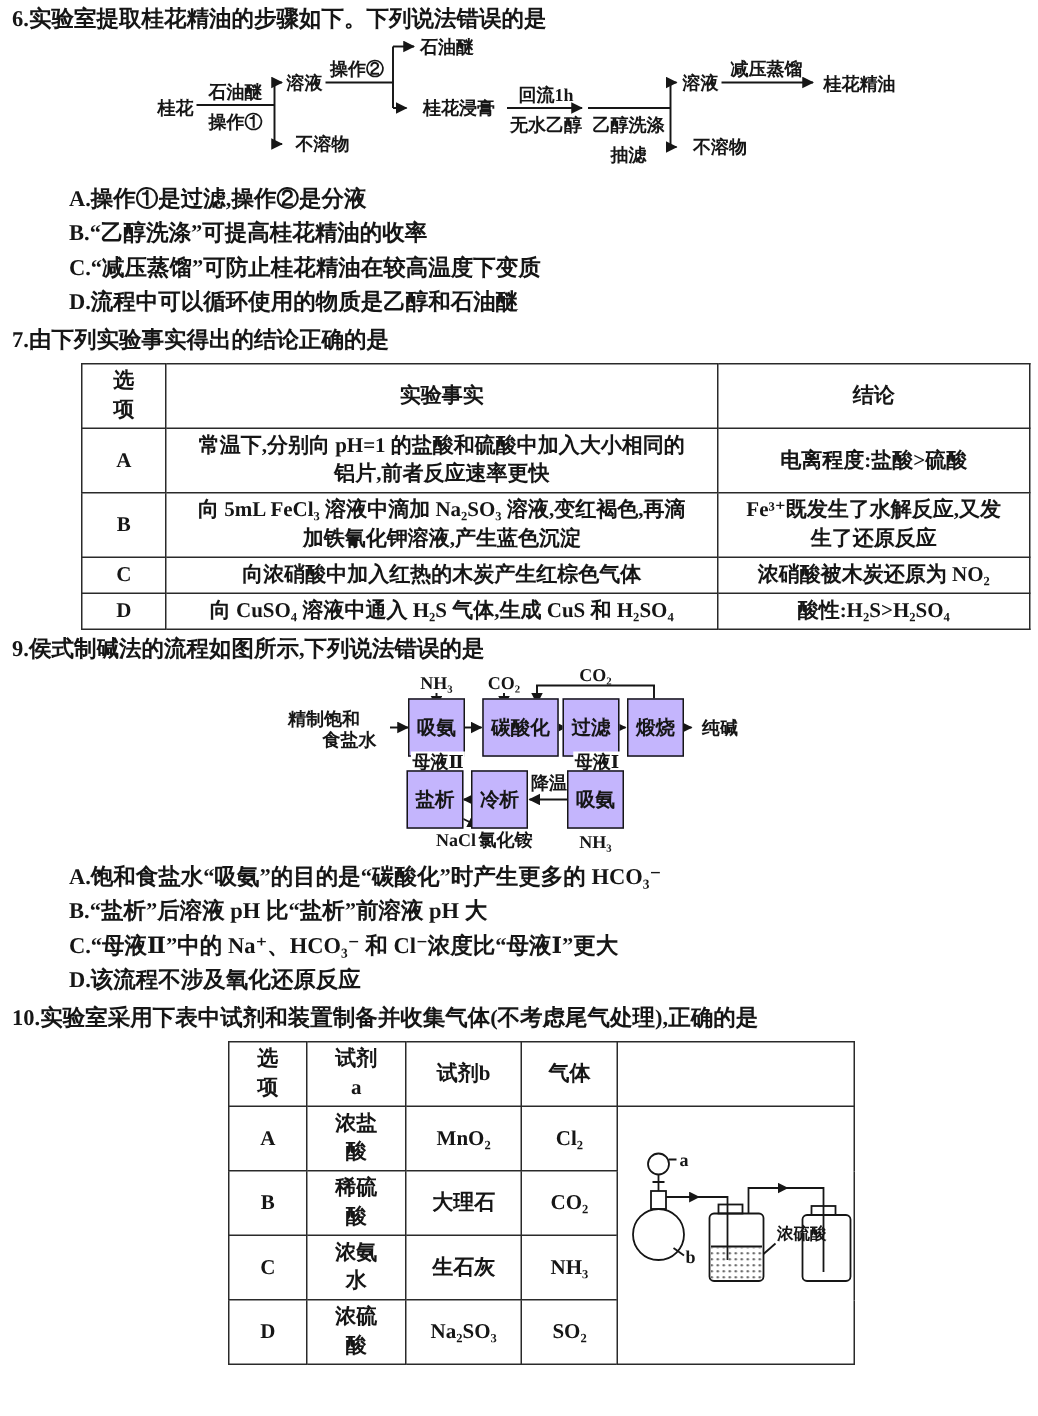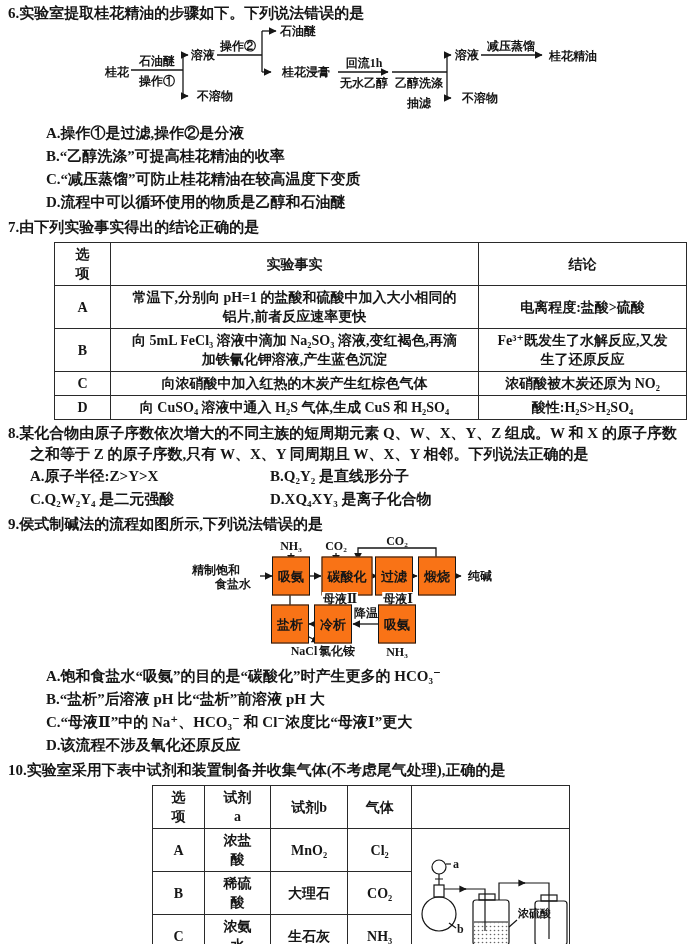--- a/index.html
+++ b/index.html
@@ -12,21 +12,21 @@
   .stem{margin:0;padding:3px 6px 0 30px;text-indent:-22px;line-height:21px;}
   .opt{margin:0;padding:0 0 0 46px;line-height:23px;white-space:nowrap;}
   
   .flow{position:relative;width:692px;}
   .flow svg{position:absolute;left:0;top:0;}
   .fl{position:absolute;transform:translate(-50%,-50%);white-space:nowrap;
       font-size:12px;line-height:14px;}
   .fl.onln{background:#fff;padding:0 1px;}
   .fbox{position:absolute;transform:translate(-50%,-50%);white-space:nowrap;
       font-size:13px;line-height:15px;border:1.4px solid #161616;
-      padding:11px 5px;background:#f97316;}
+      padding:11px 5px;background:#c4b5fd;}
   
   table{border-collapse:collapse;font-size:14px;}
   th,td{border:1.2px solid #2a2a2a;text-align:center;vertical-align:middle;
       padding:2px 16px;line-height:19px;font-weight:700;}
   #q7-table{margin:4px 0 0 54px;width:633px;}
   #q7-table .c-opt{width:56px;}
   #q7-table .c-fact{width:368px;}
   #q10-table{margin:4px 0 0 152px;}
   #q10-table td,#q10-table th{height:30px;}
   #q10-table .c-s{width:52px;}
@@ -121,29 +121,20 @@
         </tr>
         <tr>
           <td>D</td>
           <td>向 CuSO₄ 溶液中通入 H₂S 气体,生成 CuS 和 H₂SO₄</td>
           <td>酸性:H₂S&gt;H₂SO₄</td>
         </tr>
       </tbody>
     </table>
   </section>
 
-  <section>
-    <p class="stem" style="white-space:normal;">8.某化合物由原子序数依次增大的不同主族的短周期元素 Q、W、X、Y、Z 组成。W 和 X 的原子序数之和等于 Z 的原子序数,只有 W、X、Y 同周期且 W、X、Y 相邻。下列说法正确的是</p>
-    <div class="optgrid">
-      <span>A.原子半径:Z&gt;Y&gt;X</span>
-      <span>B.Q₂Y₂ 是直线形分子</span>
-      <span>C.Q₂W₂Y₄ 是二元强酸</span>
-      <span>D.XQ₄XY₃ 是离子化合物</span>
-    </div>
-  </section>
 
   <section>
     <p class="stem">9.侯式制碱法的流程如图所示,下列说法错误的是</p>
 
     <div class="flow" style="height:130px;">
       <svg width="692" height="130">
         <defs>
           <marker id="a9" markerWidth="7" markerHeight="7" refX="5.5" refY="3" orient="auto">
             <path d="M0,0L6,3L0,6Z" fill="#161616"></path>
           </marker>
@@ -169,21 +160,21 @@
       <span class="fl" style="left:216px;top:35px;text-align:right;">精制饱和</span>
       <span class="fl" style="left:233px;top:49px;">食盐水</span>
       <span class="fl" style="left:291px;top:11px;">NH₃</span>
       <span class="fl" style="left:336px;top:11px;">CO₂</span>
       <span class="fl" style="left:397px;top:6px;">CO₂</span>
       <span class="fbox" style="left:291px;top:41px;">吸氨</span>
       <span class="fbox" style="left:347px;top:41px;">碳酸化</span>
       <span class="fbox" style="left:394px;top:41px;">过滤</span>
       <span class="fbox" style="left:437px;top:41px;">煅烧</span>
       <span class="fl" style="left:480px;top:41px;">纯碱</span>
-      <span class="fl onln" style="left:292px;top:64px;margin-left:48px;">母液Ⅱ</span>
+      <span class="fl onln" style="left:292px;top:64px;">母液Ⅱ</span>
       <span class="fl onln" style="left:398px;top:64px;">母液Ⅰ</span>
       <span class="fbox" style="left:290px;top:89px;">盐析</span>
       <span class="fbox" style="left:333px;top:89px;">冷析</span>
       <span class="fbox" style="left:397px;top:89px;">吸氨</span>
       <span class="fl" style="left:366px;top:78px;">降温</span>
       <span class="fl" style="left:288px;top:116px;padding-left:32px;">NaCl</span>
       <span class="fl" style="left:337px;top:116px;">氯化铵</span>
       <span class="fl" style="left:397px;top:117px;">NH₃</span>
     </div>
 

